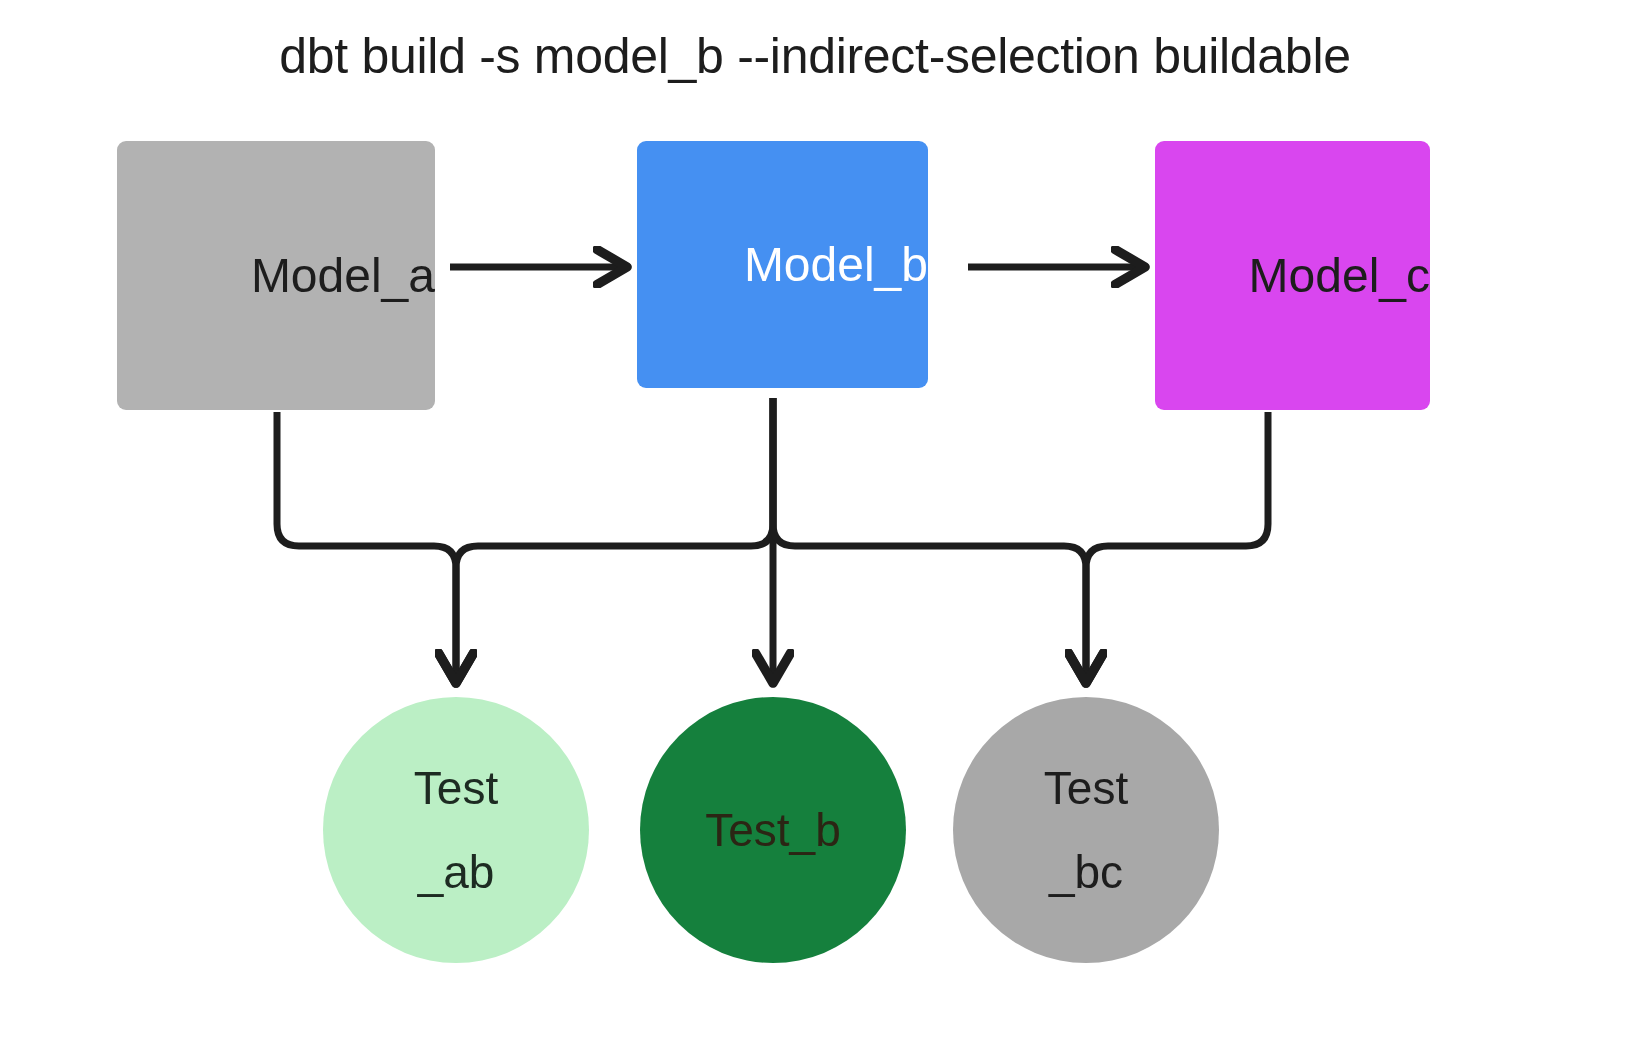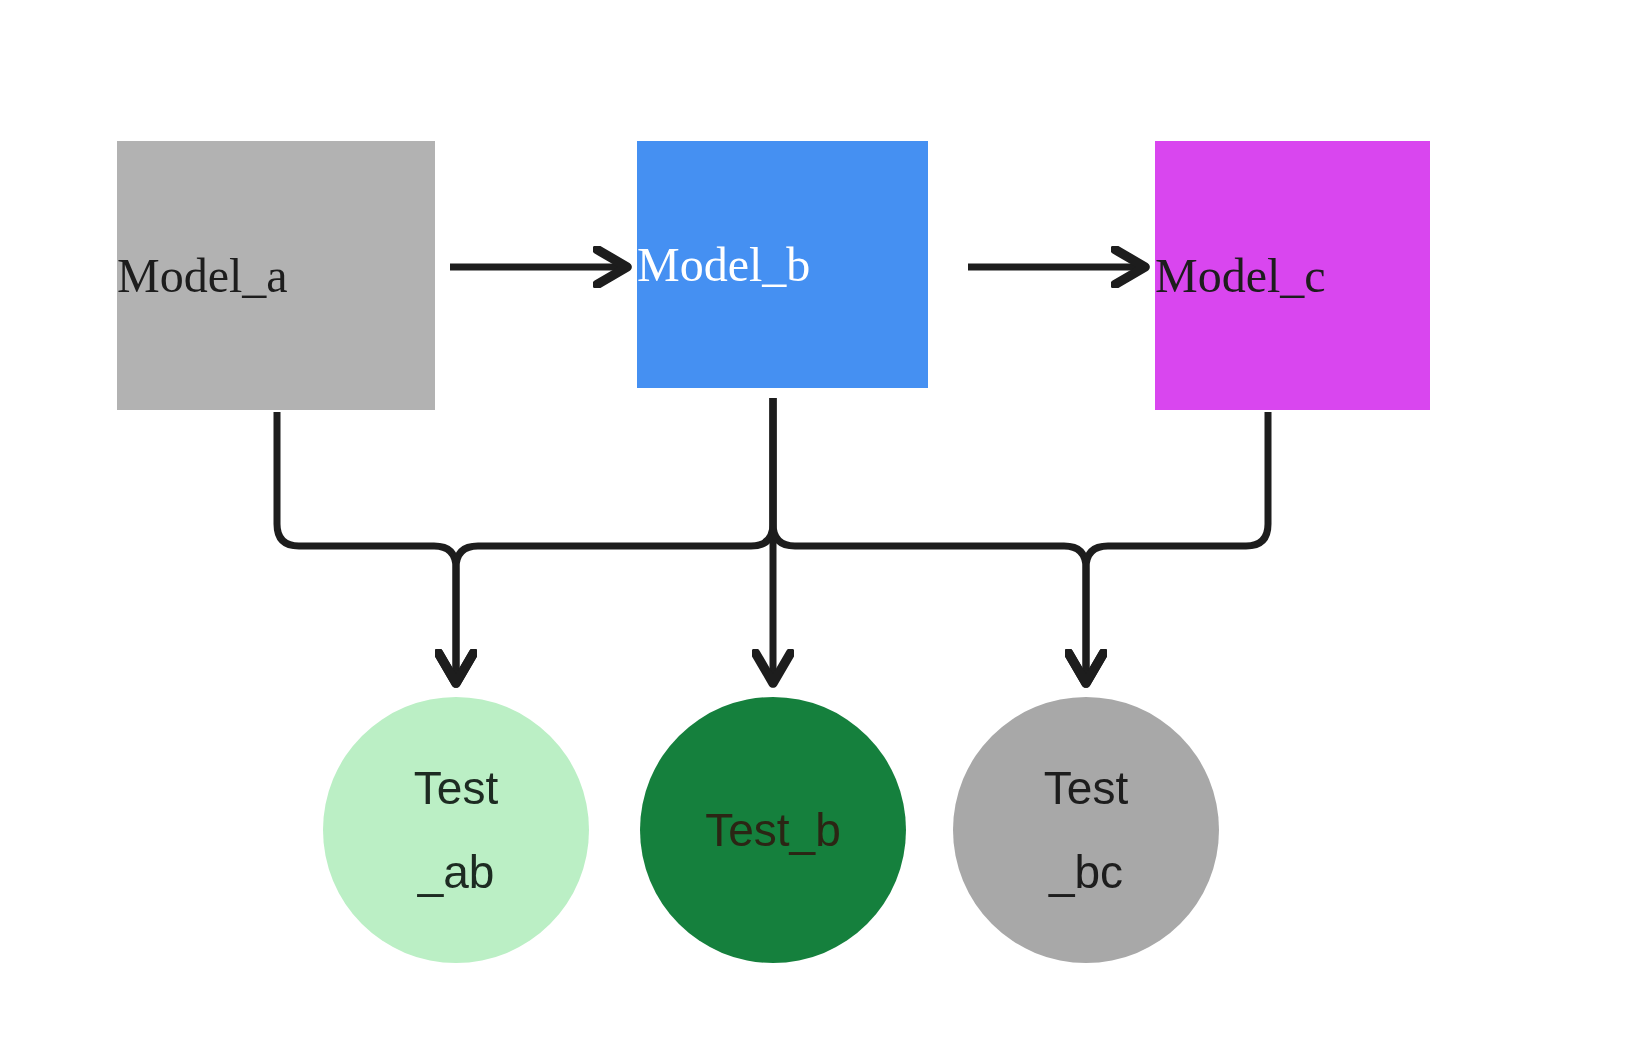--- a/index.html
+++ b/index.html
@@ -33,26 +33,25 @@
     width: 1630px;
     text-align: center;
     font-size: 50px;
     line-height: 60px;
     color: #1d1d1d;
     letter-spacing: -0.3px;
     white-space: pre;
   }
   .node-box {
     position: absolute;
-    border-radius: 0;
+    border-radius: 9px;
     display: flex;
     align-items: center;
-    justify-content: flex-start;
+    justify-content: flex-end;
     box-sizing: border-box;
-    font-family: Liberation Serif, serif;
   }
   .node-box .label {
     font-size: 48px;
     line-height: 56px;
     text-align: center;
     white-space: pre;
   }
   .node-circle {
     position: absolute;
     border-radius: 50%;
@@ -70,20 +69,21 @@
   }
   .node-circle .label.one-line {
     line-height: 56px;
   }
 </style>
 </head>
 <body>
 
 <div id="canvas" style="background: rgb(255, 255, 255);">
 
+  <div class="title">dbt build -s model_b --indirect-selection buildable</div>
 
   <svg id="edges" viewBox="0 0 1630 1060" xmlns="http://www.w3.org/2000/svg">
     <defs>
       <marker id="arrowhead" markerWidth="6" markerHeight="6" refX="4.6" refY="3" orient="auto" markerUnits="strokeWidth">
         <path d="M0.6,0.5 L4.9,3 L0.6,5.5" fill="none" stroke="#1d1d1d" stroke-width="1.35" stroke-linecap="round" stroke-linejoin="round"></path>
       </marker>
     </defs>
 
     <g fill="none" stroke="#1d1d1d" stroke-width="7" stroke-linecap="butt" stroke-linejoin="round">
 

